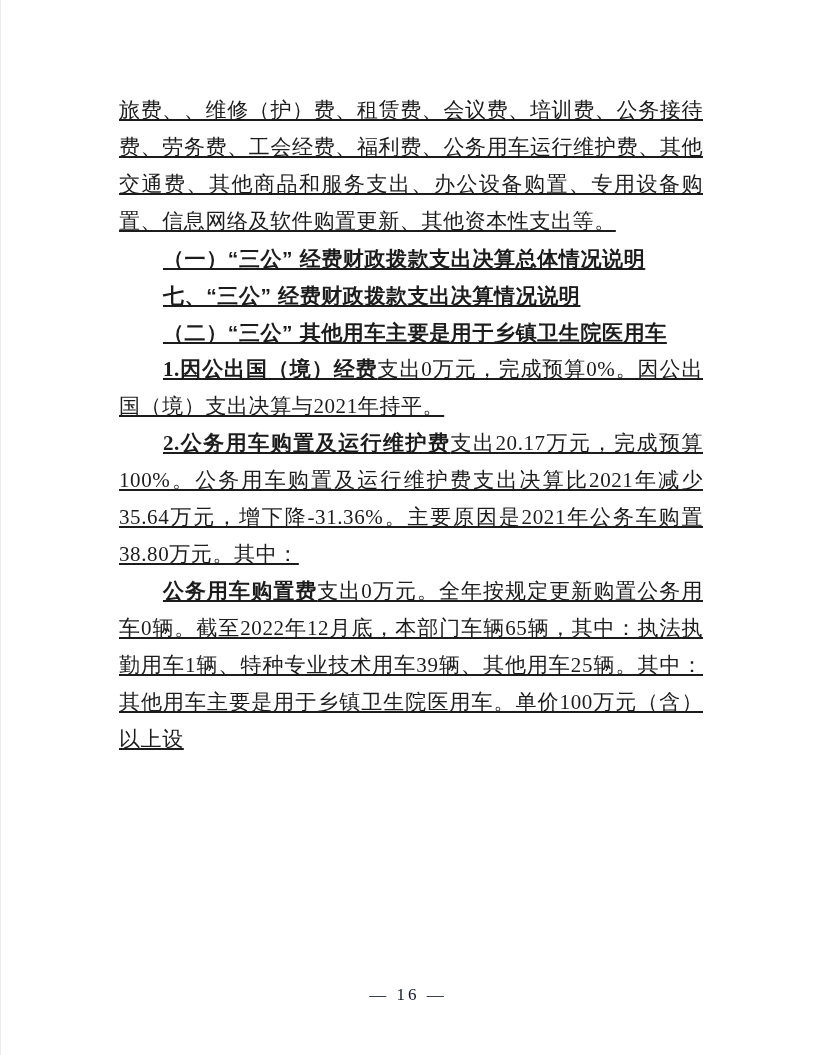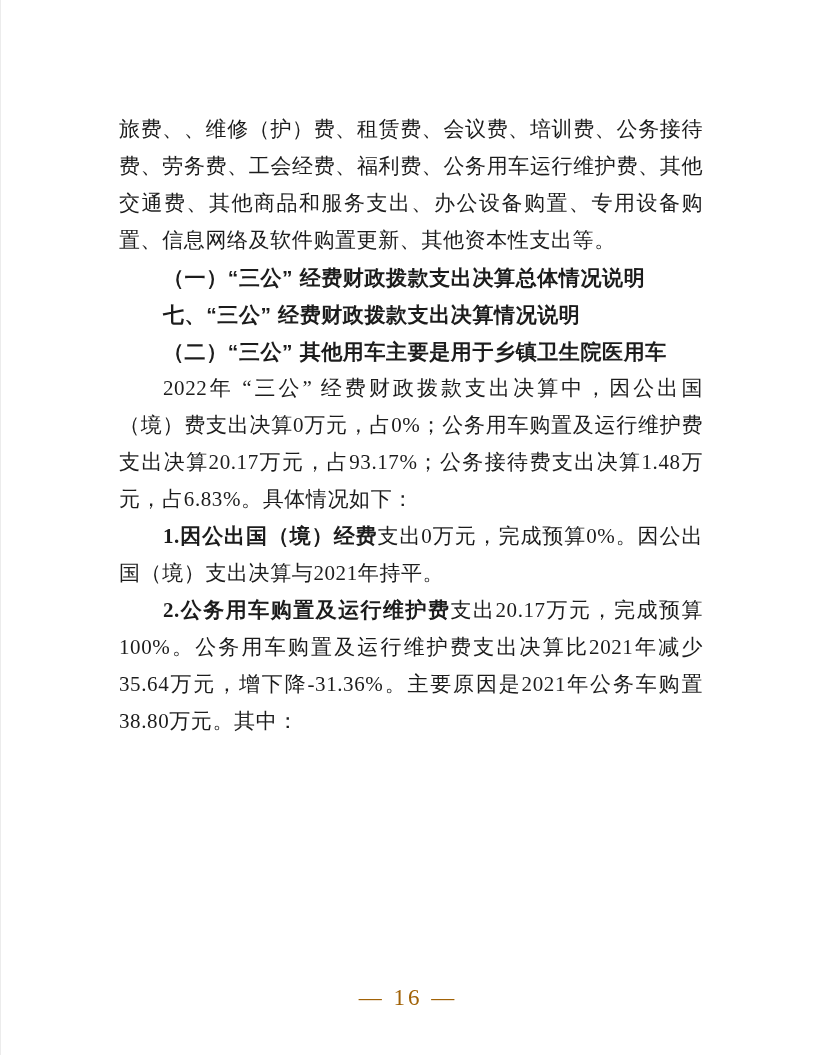--- a/index.html
+++ b/index.html
@@ -14,22 +14,23 @@
   }
   .page {
     position: absolute;
     inset: 0;
     background: #ffffff;
     border-left: 1px solid #ececec;
   }
   .content {
     position: absolute;
     left: 118px;
-    top: 111px;
+    top: 92px;
     width: 584px;
+    text-decoration: underline;
   }
   .para {
     font-size: 21px;
     line-height: 37px;
     letter-spacing: 0.6px;
     text-align: justify;
     text-justify: inter-character;
     margin: 0;
     color: #1c1c1c;
   }
@@ -44,34 +45,34 @@
   .seg.bold { font-weight: 700; }
   .footer {
     position: absolute;
     left: 0;
     top: 985px;
     width: 100%;
     text-align: center;
   }
   .footer span {
     font-family: "Liberation Serif", serif;
-    font-size: 23px;
+    font-size: 17px;
     letter-spacing: 3px;
-    color: #a16207;
+    color: #0f172a;
   }
 </style>
 </head>
 <body>
 
 <div class="page">
   <div class="content" id="document-body">
       <p class="para style-body"><span class="seg">旅费、、维修（护）费、租赁费、会议费、培训费、公务接待费、劳务费、工会经费、福利费、公务用车运行维护费、其他交通费、其他商品和服务支出、办公设备购置、专用设备购置、信息网络及软件购置更新、其他资本性支出等。</span></p>
       <p class="para style-heading2 indent"><span class="seg bold">（一）“三公” 经费财政拨款支出决算总体情况说明</span></p>
       <p class="para style-heading1 indent"><span class="seg bold">七、“三公” 经费财政拨款支出决算情况说明</span></p>
       <p class="para style-heading2 indent"><span class="seg bold">（二）“三公” 其他用车主要是用于乡镇卫生院医用车</span></p>
-      <p class="para style-body indent"><span class="seg">2022年 “三公” 经费财政拨款支出决算中，因公出国（境）费支出决算0万元，占0%；公务用车购置及运行维护费支出决算20.17万元，占93.17%；公务接待费支出决算1.48万元，占6.83%。具体情况如下：</span></p>
       <p class="para style-body indent"><span class="seg bold">1.因公出国（境）经费</span><span class="seg">支出0万元，完成预算0%。因公出国（境）支出决算与2021年持平。</span></p>
       <p class="para style-body indent"><span class="seg bold">2.公务用车购置及运行维护费</span><span class="seg">支出20.17万元，完成预算100%。公务用车购置及运行维护费支出决算比2021年减少35.64万元，增下降-31.36%。主要原因是2021年公务车购置38.80万元。其中：</span></p>
+      <p class="para style-body indent"><span class="seg bold">公务用车购置费</span><span class="seg">支出0万元。全年按规定更新购置公务用车0辆。截至2022年12月底，本部门车辆65辆，其中：执法执勤用车1辆、特种专业技术用车39辆、其他用车25辆。其中：其他用车主要是用于乡镇卫生院医用车。单价100万元（含）以上设</span></p>
     </div>
   <div class="footer">
     <span>— 16 —</span>
   </div>
 </div>
 
 </body></html>

